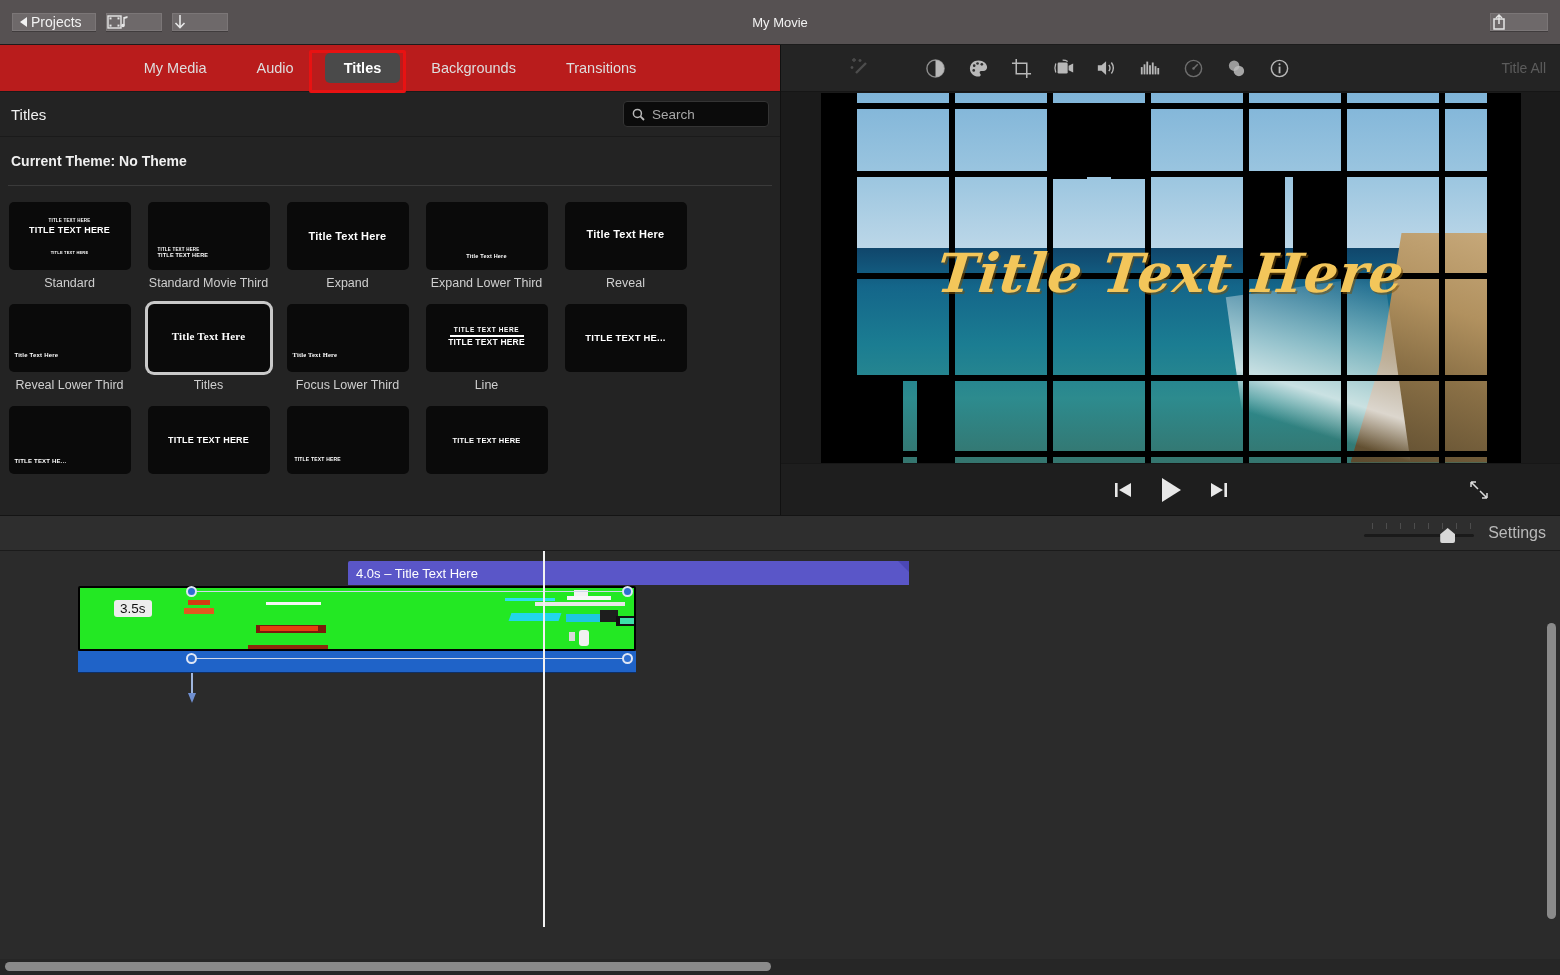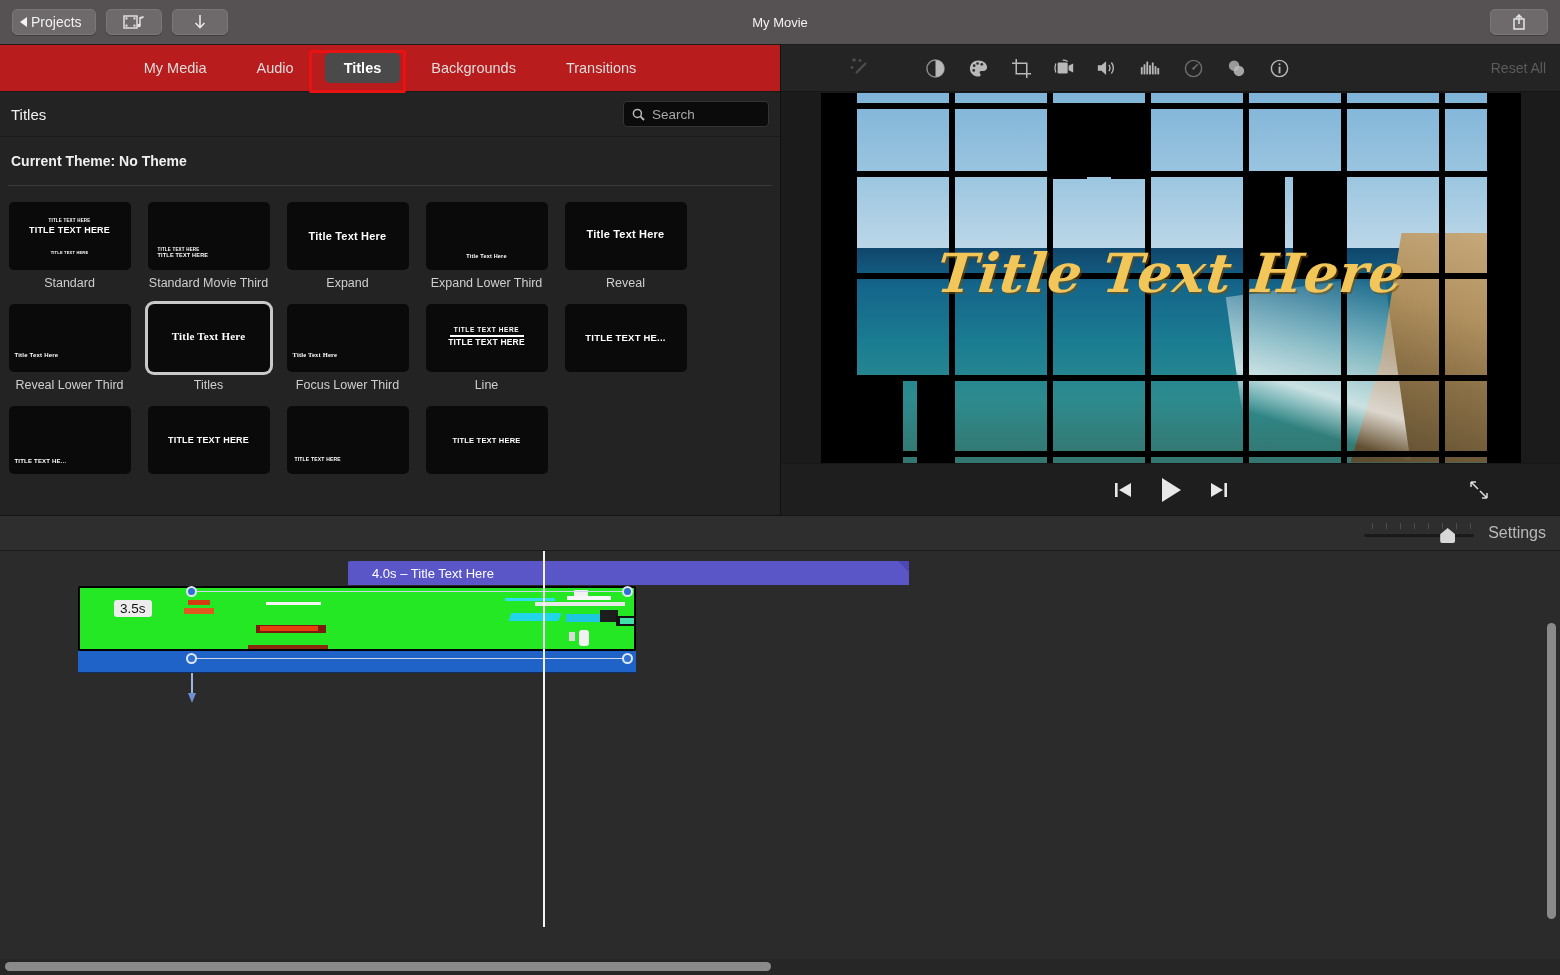--- a/index.html
+++ b/index.html
@@ -14,22 +14,22 @@
   .app { width: 1560px; height: 975px; display: flex; flex-direction: column; position: relative; }
 
   
   .titlebar {
     height: 45px; background: #565152; position: relative;
     display: flex; align-items: center; flex: none;
     border-bottom: 1px solid #1c1c1c;
   }
   .tb-left { display: flex; align-items: center; gap: 10px; padding-left: 12px; }
   .tb-btn {
-    background: #6e696a; border: 1px solid #7b7677; border-radius: 5px;
-    height: 26px; display: flex; align-items: center; justify-content: center;
+    background: #6e696a; border: 1px solid #7b7677; border-radius: 0;
+    height: 18px; display: flex; align-items: center; justify-content: flex-start;
     color: #f2f2f2; font-size: 14px; cursor: default;
     box-shadow: 0 1px 0 rgba(0,0,0,.25);
   }
   .tb-projects { padding: 0 13px 0 7px; gap: 4px; }
   .tb-icon-btn { width: 56px; }
   .chev-l { width: 0; height: 0; border-top: 5px solid transparent; border-bottom: 5px solid transparent; border-right: 7px solid #f2f2f2; display:inline-block; }
   .win-title {
     position: absolute; left: 0; right: 0; text-align: center;
     font-size: 13px; color: #f2f2f2; pointer-events: none;
   }
@@ -170,21 +170,21 @@
   }
   .settings-btn { font-size: 16px; color: #b9b9b9; cursor: default; }
 
   
   .timeline { flex: 1; background: #2b2b2b; position: relative; overflow: hidden; }
   .tl-inner { position: absolute; inset: 0; }
 
   .title-clip {
     position: absolute; left: 348px; top: 10px; width: 561px; height: 24px;
     background: #5a56c8; border-radius: 2px 2px 0 0;
-    font-size: 13px; color: #fff; display: flex; align-items: center; padding-left: 24px;
+    font-size: 13px; color: #fff; display: flex; align-items: center; padding-left: 8px;
   }
   .title-clip .tri {
     position: absolute; right: 0; top: 0; width: 0; height: 0;
     border-top: 11px solid #4b47b5; border-left: 11px solid transparent;
   }
   .green-clip {
     position: absolute; left: 78px; top: 35px; width: 558px; height: 65px;
     background: #23e823; border: 2px solid #000; border-radius: 2px; overflow: hidden;
   }
   .gc-art { position: absolute; inset: 0; }
@@ -467,21 +467,21 @@
             </svg>
           </div>
           <div class="vt-icon">
             <svg width="21" height="21" viewBox="0 0 22 22">
               <circle cx="11" cy="11" r="8.5" fill="none" stroke="#b8b8b8" stroke-width="1.5"></circle>
               <circle cx="11" cy="6.6" r="1.1" fill="#b8b8b8"></circle>
               <rect x="10.1" y="9" width="1.9" height="7" fill="#b8b8b8"></rect>
             </svg>
           </div>
         </div>
-        <div class="reset-all">Reset All</div>
+        <div class="reset-all">Title All</div>
       </div>
 
       <div class="stage">
         <div class="video">
           <div class="vbg">
             <div class="sky"></div>
             <div class="sea"></div>
             <div class="cliff"></div>
             <div class="surf"></div>
           </div>

